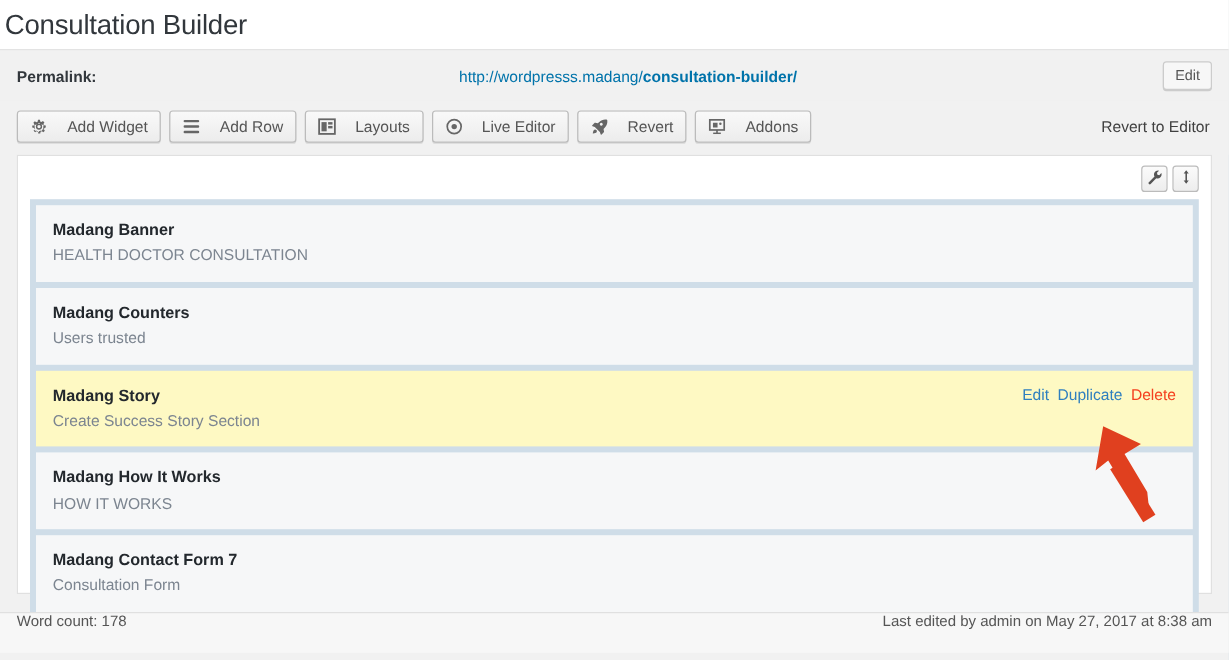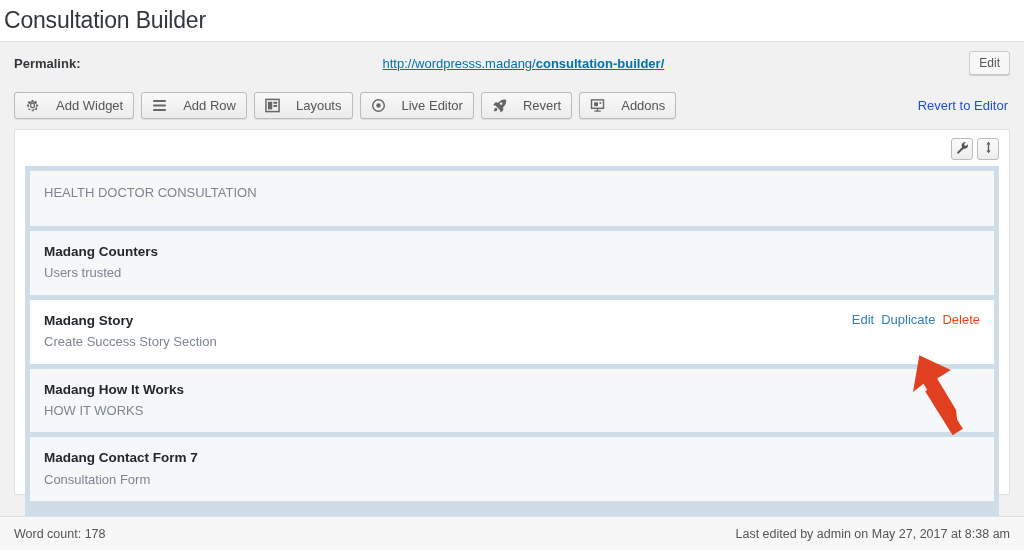--- a/index.html
+++ b/index.html
@@ -43,21 +43,20 @@
     align-items: center;
     padding: 0 14px;
     box-sizing: border-box;
     background: #f1f1f1;
     font-size: 13px;
     justify-content: space-between;
   }
   .permalink-label { font-weight: bold; color: #32373c; margin-right: 5px; }
   .permalink-link {
     color: #0073aa;
-    text-decoration: underline;
     font-size: 13px;
     margin-right: 8px;
     cursor: pointer;
   }
   .permalink-link .slug { font-weight: bold; }
   .btn-small {
     display: inline-flex;
     align-items: center;
     justify-content: center;
     height: 24px;
@@ -95,21 +94,21 @@
     font-size: 13px;
     color: #555;
     cursor: pointer;
     box-sizing: border-box;
     white-space: nowrap;
   }
   .tb-btn svg { display: block; }
   .toolbar-spacer { flex: 1; }
   .revert-link {
     font-size: 13px;
-    color: #1d4ed8;
+    color: #404040;
     cursor: pointer;
     padding-right: 2px;
     text-align: center;
   }
 
   
   .builder-panel {
     margin: 0 14px;
     background: #ffffff;
     border: 1px solid #e0e0e0;
@@ -147,21 +146,21 @@
     padding: 11px 14px 12px 14px;
     box-sizing: border-box;
     margin-bottom: 5px;
     display: flex;
     align-items: flex-start;
     cursor: move;
     min-height: 55px;
     position: relative;
   }
   .widget-row:last-child { margin-bottom: 11px; }
-  .widget-row.is-hover { background: #ffffff; }
+  .widget-row.is-hover { background: #fef9c3; }
   .w-text { flex: 1; }
   .w-title {
     font-weight: bold;
     font-size: 13.5px;
     color: #23282d;
     line-height: 1.5;
   }
   .w-desc {
     font-size: 13px;
     color: #7c8590;
@@ -174,26 +173,25 @@
     font-size: 13px;
     padding-top: 1px;
   }
   .w-actions .act { cursor: pointer; }
   .act-edit, .act-duplicate { color: #2f7fbf; }
   .act-delete { color: #f4401f; }
 
   
   .footer-bar {
     position: absolute;
-    left: 0; right: 0; bottom: 0;
+    left: 0; right: 0; bottom: 6px;
     height: 34px;
     background: #f7f7f7;
     border-top: 1px solid #e0e0e0;
     display: flex;
-    align-items: center;
     padding: 0 14px;
     box-sizing: border-box;
     font-size: 12.5px;
     color: #555;
   }
   .footer-bar .spacer { flex: 1; }
 
   
   .anno-arrow {
     position: absolute;
@@ -308,20 +306,21 @@
             <path fill="#555" d="M8 1L5.4 4.3h1.8v7.4H5.4L8 15l2.6-3.3H8.8V4.3h1.8z"></path>
           </svg>
       </span>
     </div>
   </div>
 
   <div class="rows-wrap">
 
     <div class="widget-row">
       <div class="w-text">
+        <div class="w-title">Madang Banner</div>
         <div class="w-desc">HEALTH DOCTOR CONSULTATION</div>
       </div>
     </div>
 
     <div class="widget-row">
       <div class="w-text">
         <div class="w-title">Madang Counters</div>
         <div class="w-desc">Users trusted</div>
       </div>
     </div>

